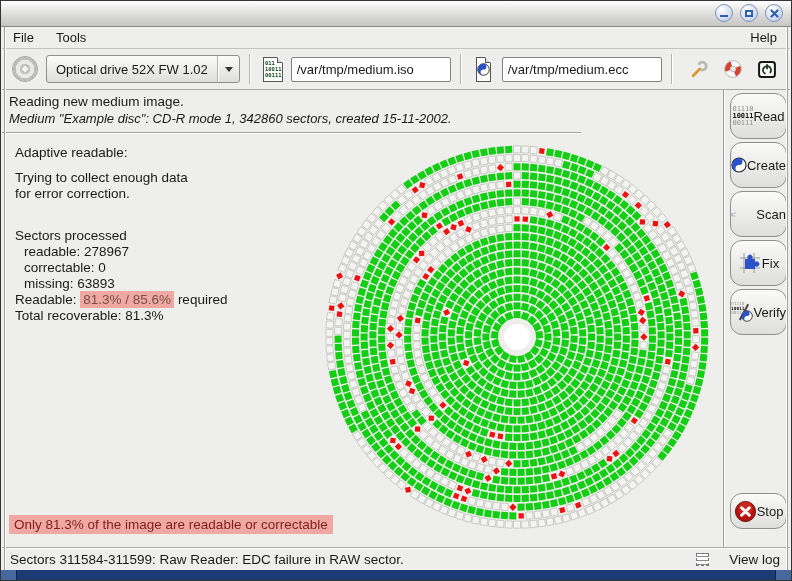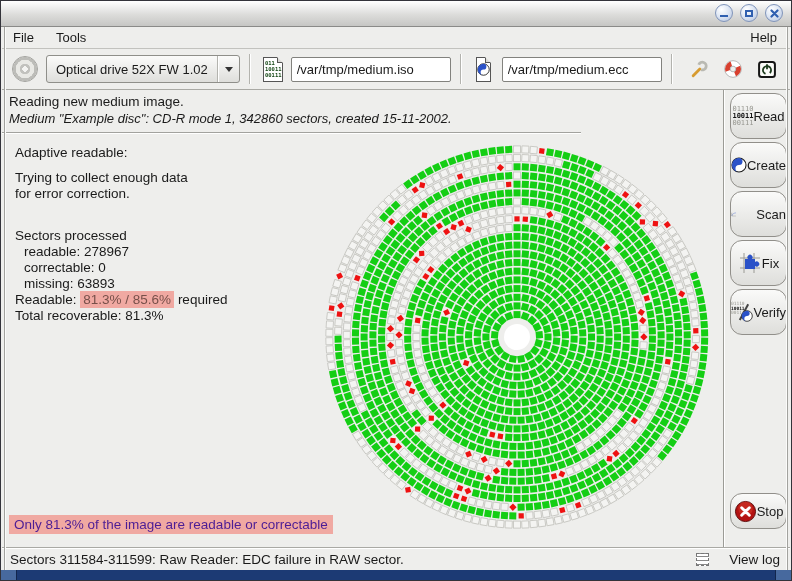--- a/index.html
+++ b/index.html
@@ -68,21 +68,21 @@
             display:flex;align-items:center;justify-content:center;
             font-family:"Liberation Sans",sans-serif;font-size:13px;color:#1a1a1a;padding:0;}
   .bin-icon{font-family:"DejaVu Sans Mono",monospace;font-size:7px;line-height:7px;color:#96968f;text-align:center;}
   .bin-icon .b{color:#111;font-weight:bold;}
   .verify-ico{position:relative;width:26px;height:20px;}
   .verify-ico .vbin{position:absolute;left:0;top:0;font-family:"DejaVu Sans Mono",monospace;font-size:4.5px;line-height:4.5px;color:#96968f;}
   .verify-ico .vbin .b{color:#111;font-weight:bold;}
   .verify-ico .slash{position:absolute;left:12px;top:1px;width:1.5px;height:18px;background:#444;transform:rotate(28deg);}
   .verify-ico svg{position:absolute;right:0;bottom:0;}
   
-  .warning{position:absolute;left:8px;top:514px;background:#f0a9a2;color:#4c1d95;font-size:13.5px;padding:2px 5px;}
+  .warning{position:absolute;left:8px;top:514px;background:#f0a9a2;color:#7f1d1d;font-size:13.5px;padding:2px 5px;}
   .statusbar{position:absolute;left:1px;right:1px;top:546px;height:24px;border-top:1px solid #a9a9a4;
              box-shadow:inset 0 1px 0 #ffffff;display:flex;align-items:center;padding:0 8px;font-size:13.5px;box-sizing:border-box;background:#eeeeec;}
   .viewlog{margin-left:auto;display:flex;align-items:center;gap:20px;background:transparent;border:none;
            font-family:"Liberation Sans",sans-serif;font-size:13.5px;color:#1a1a1a;padding:0 2px;}
   .loglist-icon{width:13px;height:13px;border:1px dashed #777;box-sizing:border-box;
                 background:repeating-linear-gradient(#fff 0 2px,#888 2px 3px,#fff 3px 4px);}
   
   .bottom-band{position:absolute;left:0;right:0;bottom:0;height:10px;background:#1c3a74;}
   .grip{position:absolute;bottom:0;width:15px;height:10px;background:#47699e;}
   .grip-l{left:0;border-right:1px solid #12264d;}

